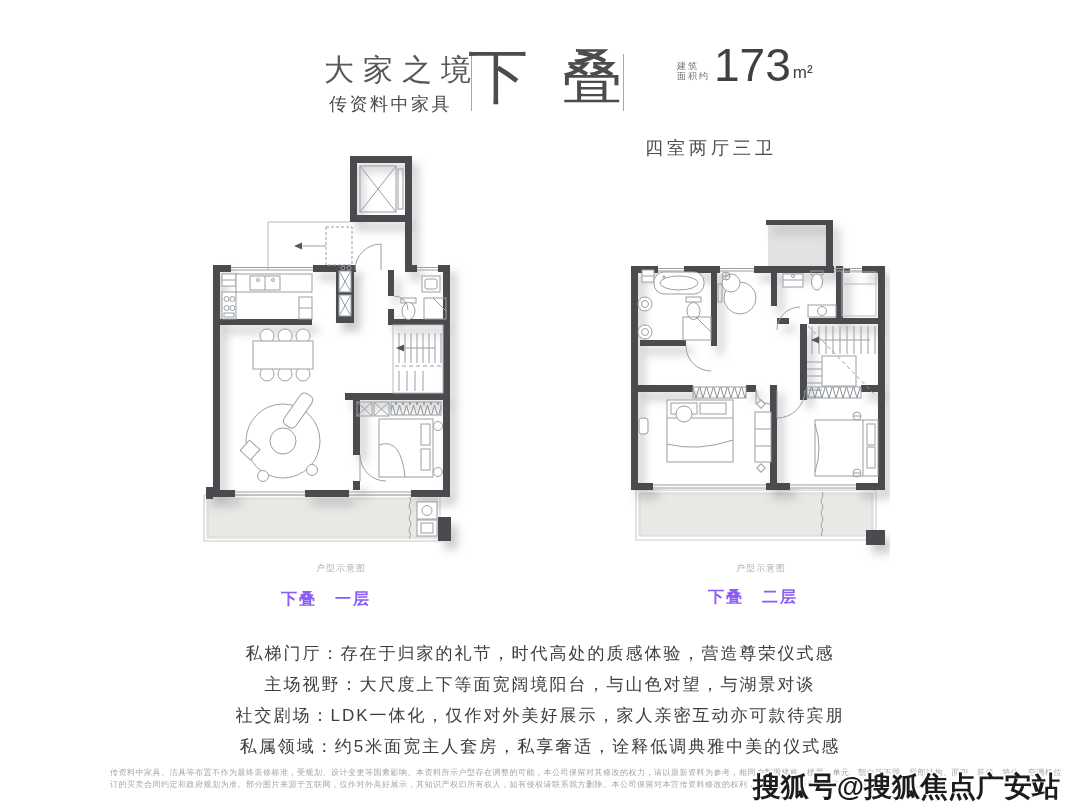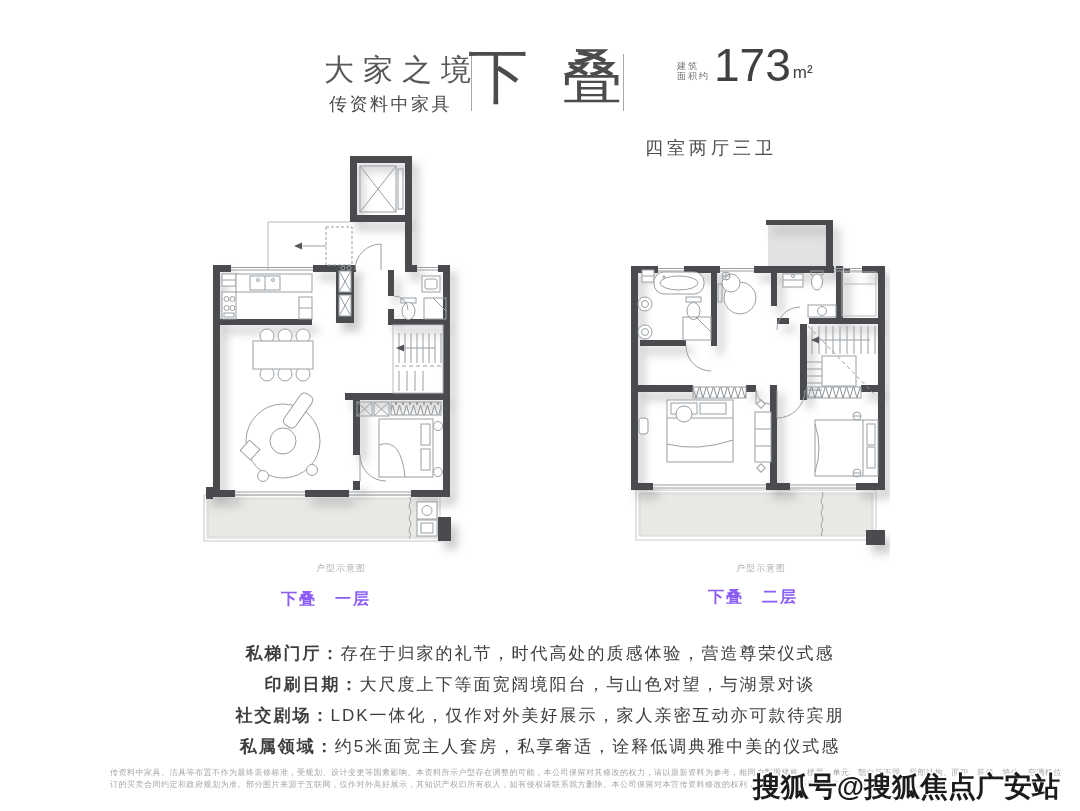--- a/index.html
+++ b/index.html
@@ -21,21 +21,21 @@
   .walls{filter:drop-shadow(6px 8px 5px rgba(110,110,110,0.38));}
   .wl{fill:#4a4b4e;}
   .thin{stroke:#b7babc;stroke-width:1;fill:none;}
   .fur{stroke:#9aa0a4;stroke-width:1;fill:none;}
   .furw{stroke:#9aa0a4;stroke-width:1;fill:#ffffff;}
   .win{stroke:#9aa0a4;stroke-width:1;}
   .plan-caption{font-size:9px;letter-spacing:1px;color:#b3b4b6;text-align:center;width:100px;}
   .plan-label{font-size:16px;font-weight:700;letter-spacing:2px;color:#8b5cf6;text-align:center;width:200px;}
   
   .feature{left:0;width:1080px;text-align:center;font-size:17px;letter-spacing:2px;color:#3d3e40;}
-  .feature .ft{font-weight:700;}
+  .feature .ft{font-weight:400;}
   
   .disclaimer{left:110px;top:767px;width:968px;height:40px;overflow:hidden;font-size:8px;
               line-height:11.5px;letter-spacing:0.5px;color:#a6a6a6;}
   .disclaimer div{white-space:nowrap;}
   .watermark{right:20px;top:768px;font-size:28px;font-weight:800;color:#1c1c1c;
              text-shadow:-2px 0 #fff,2px 0 #fff,0 -2px #fff,0 2px #fff,
                          -1px -1px #fff,1px -1px #fff,-1px 1px #fff,1px 1px #fff;}
 </style>
 </head>
 <body>
@@ -376,21 +376,21 @@
 
   <div class="abs plan-caption" style="left:291px;top:562px">户型示意图</div>
   <div class="abs plan-caption" style="left:711px;top:562px">户型示意图</div>
   <div class="abs plan-label" style="left:226px;top:589px">下叠　一层</div>
   <div class="abs plan-label" style="left:653px;top:587px">下叠　二层</div>
 
   <div class="abs feature" style="top:642px">
     <span class="ft">私梯门厅：</span><span>存在于归家的礼节，时代高处的质感体验，营造尊荣仪式感</span>
   </div>
   <div class="abs feature" style="top:673px">
-    <span class="ft">印刷日期：</span><span>大尺度上下等面宽阔境阳台，与山色对望，与湖景对谈</span>
+    <span class="ft">主场视野：</span><span>大尺度上下等面宽阔境阳台，与山色对望，与湖景对谈</span>
   </div>
   <div class="abs feature" style="top:704px">
     <span class="ft">社交剧场：</span><span>LDK一体化，仅作对外美好展示，家人亲密互动亦可款待宾朋</span>
   </div>
   <div class="abs feature" style="top:735px">
     <span class="ft">私属领域：</span><span>约5米面宽主人套房，私享奢适，诠释低调典雅中美的仪式感</span>
   </div>
 
   <div class="abs disclaimer">
     <div>传资料中家具、洁具等布置不作为最终装修标准，受规划、设计变更等因素影响。本资料所示户型存在调整的可能，本公司保留对其修改的权力，请以最新资料为参考，相同户型因楼栋、楼层、单元、朝向等不同，局部结构、面积、装修、墙体、空调机位</div>

